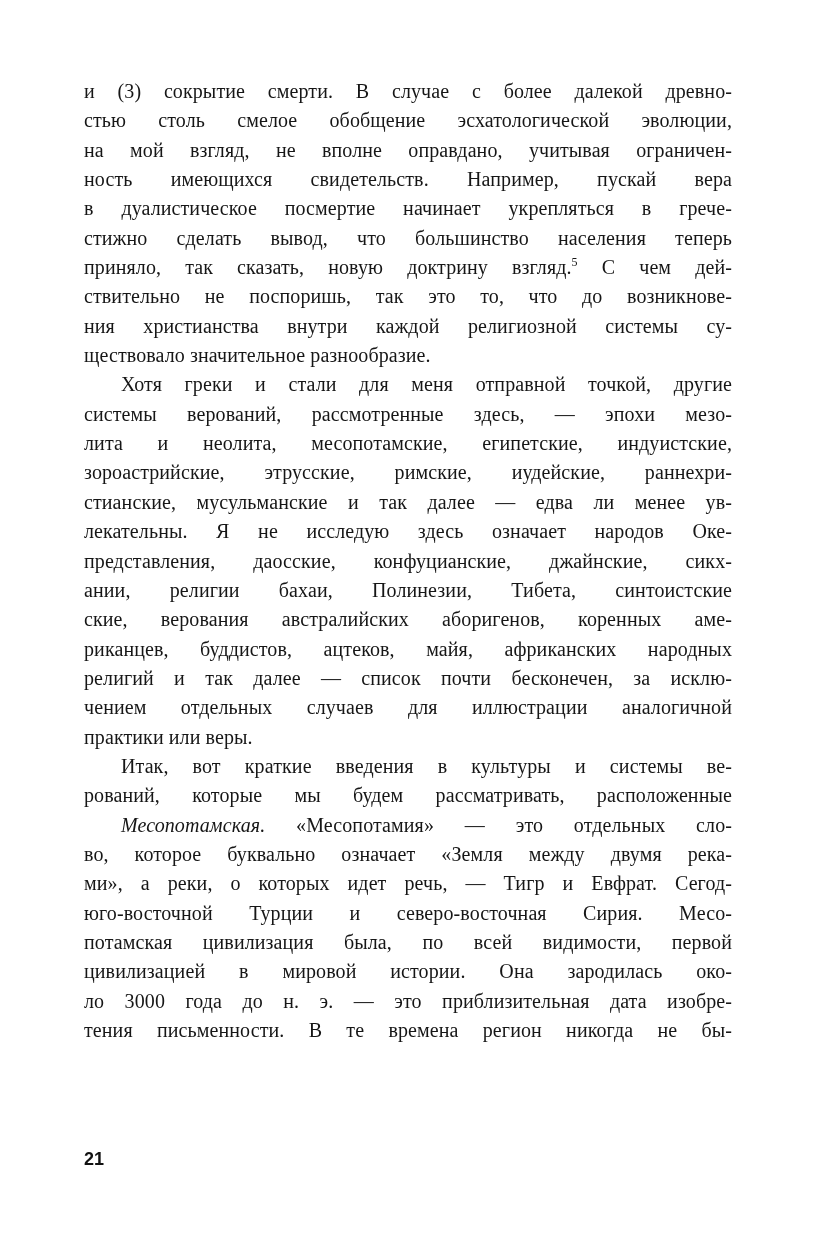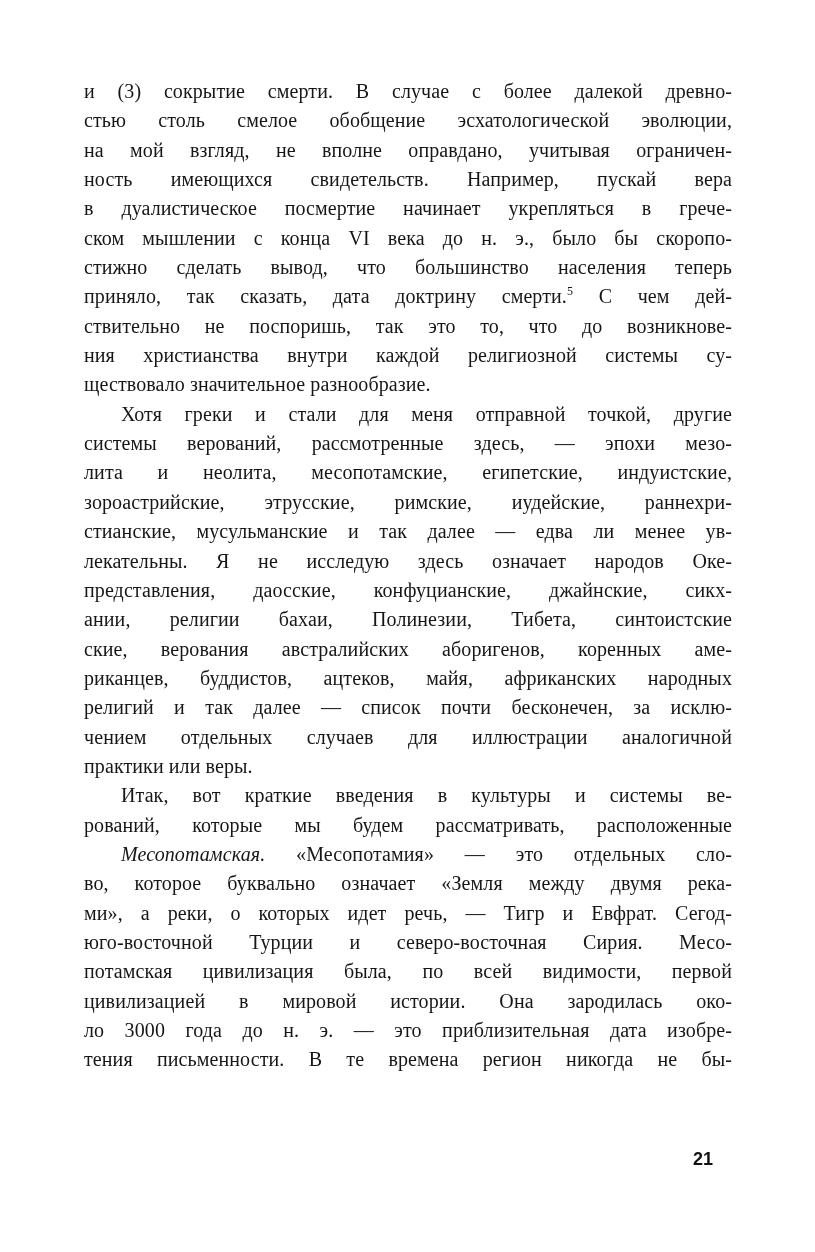--- a/index.html
+++ b/index.html
@@ -36,41 +36,39 @@
   .line sup {
     font-size: 12px;
     line-height: 0;
     vertical-align: super;
   }
   .page-number {
     position: absolute;
     top: 1149px;
     left: 84px;
     width: 629px;
-    text-align: right;
     font-family: "Liberation Sans", "DejaVu Sans", sans-serif;
     font-weight: bold;
     font-size: 18px;
     color: #111111;
   }
 </style>
 </head>
 <body>
 
 <div class="page">
   <div class="text-block">
       <div>
         <div class="line"><span>и (3) сокрытие смерти. В случае с более далекой древно-</span></div>
         <div class="line"><span>стью столь смелое обобщение эсхатологической эволюции,</span></div>
         <div class="line"><span>на мой взгляд, не вполне оправдано, учитывая ограничен-</span></div>
         <div class="line"><span>ность имеющихся свидетельств. Например, пускай вера</span></div>
         <div class="line"><span>в дуалистическое посмертие начинает укрепляться в грече-</span></div>
-        <div class="line"><span>ском мышлении с конца VI века до н. э., было бы скоропо-</span></div>
         <div class="line"><span>стижно сделать вывод, что большинство населения теперь</span></div>
-        <div class="line"><span>приняло, так сказать, дата доктрину смерти.</span><sup>5</sup><span> С чем дей-</span></div>
+        <div class="line"><span>приняло, так сказать, новую доктрину взгляд.</span><sup>5</sup><span> С чем дей-</span></div>
         <div class="line"><span>ствительно не поспоришь, так это то, что до возникнове-</span></div>
         <div class="line"><span>ния христианства внутри каждой религиозной системы су-</span></div>
         <div class="line last"><span>ществовало значительное разнообразие.</span></div>
       </div>
       <div>
         <div class="line indent"><span>Хотя греки и стали для меня отправной точкой, другие</span></div>
         <div class="line"><span>системы верований, рассмотренные здесь, — эпохи мезо-</span></div>
         <div class="line"><span>лита и неолита, месопотамские, египетские, индуистские,</span></div>
         <div class="line"><span>зороастрийские, этрусские, римские, иудейские, раннехри-</span></div>
         <div class="line"><span>стианские, мусульманские и так далее — едва ли менее ув-</span></div>

